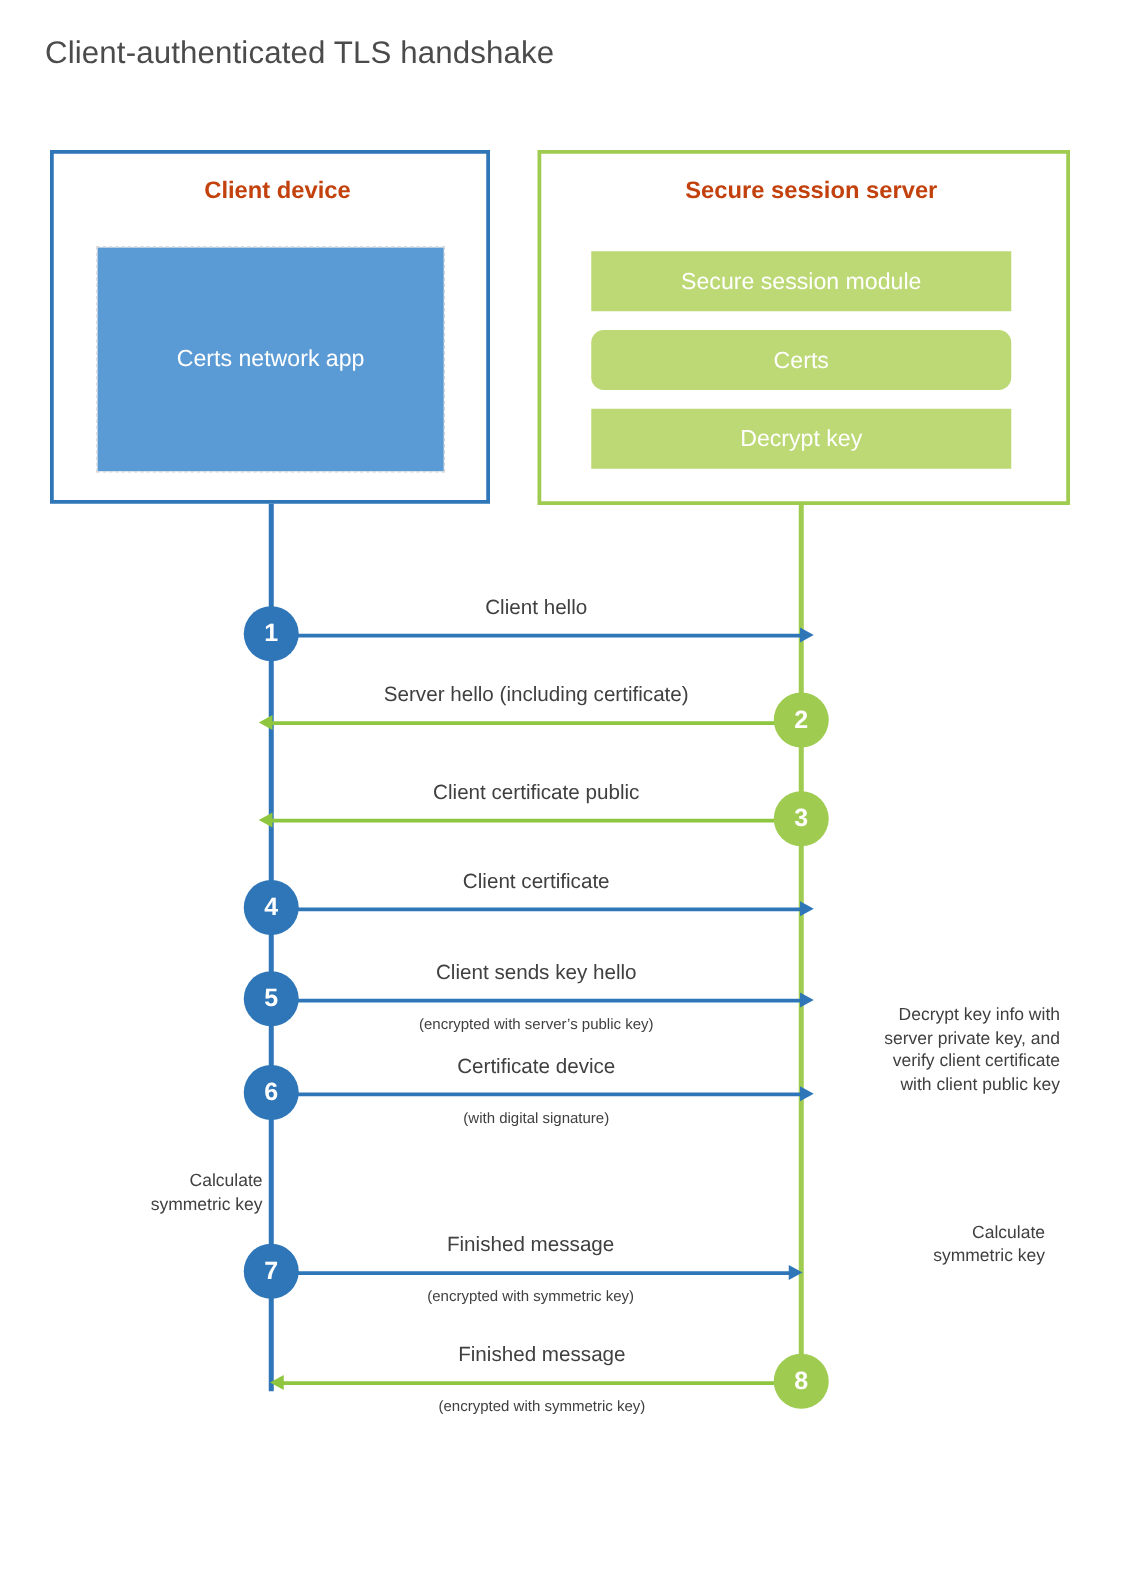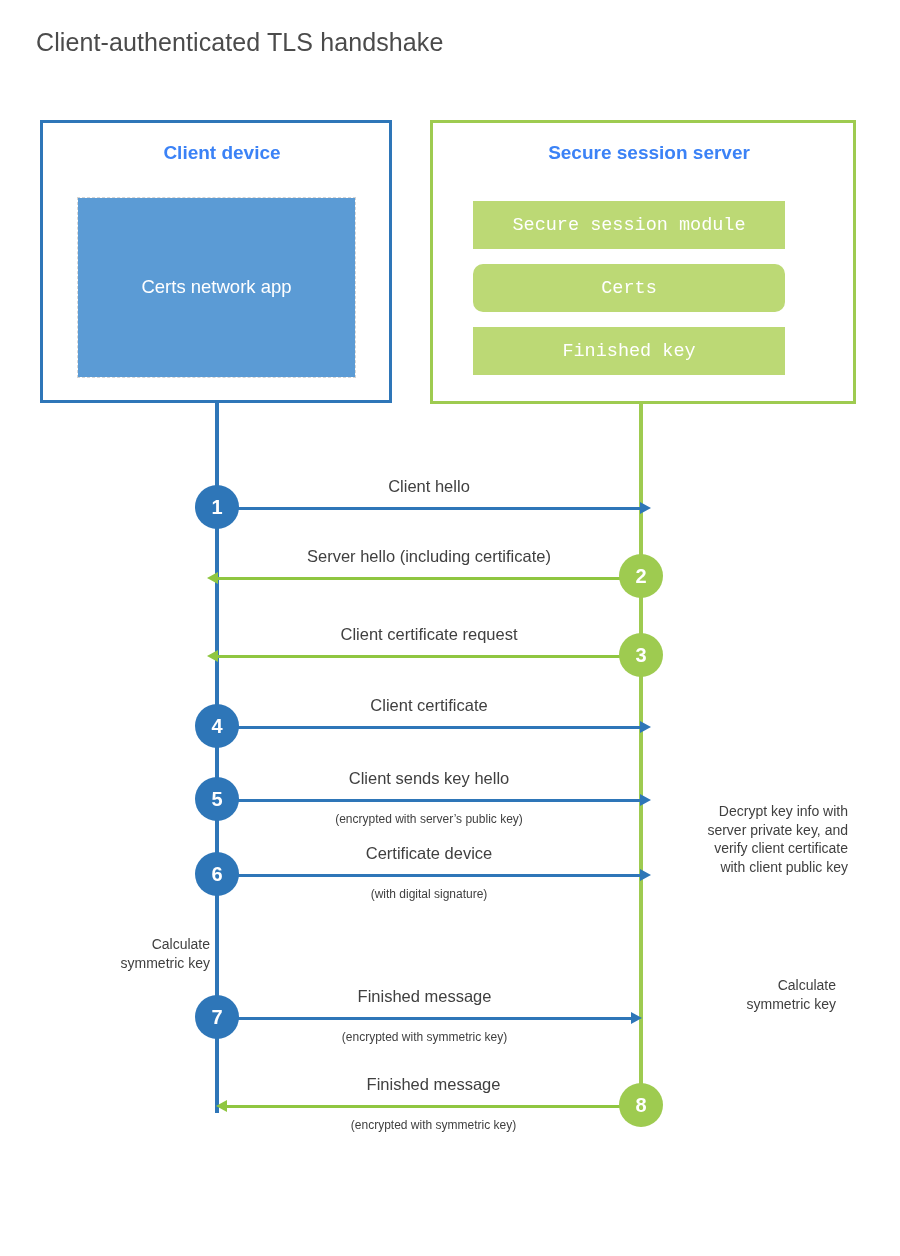--- a/index.html
+++ b/index.html
@@ -51,21 +51,21 @@
     border: 3px solid #9ecb50;
   }
   .party-title {
     position: absolute;
     left: 0;
     right: 0;
     top: 19px;
     text-align: center;
     font-size: 19px;
     font-weight: bold;
-    color: #3b82f6;
+    color: #c2410c;
     margin-left: 12px;
   }
   #client-app {
     position: absolute;
     left: 35px;
     top: 75px;
     width: 277px;
     height: 179px;
     background: #5b9bd5;
     outline: 1px dashed #d4d4d4;
@@ -73,29 +73,28 @@
     align-items: center;
     justify-content: center;
     text-align: center;
     color: #ffffff;
     font-size: 18.5px;
     line-height: 1.35;
   }
   .server-bar {
     position: absolute;
     left: 40px;
-    width: 312px;
+    width: 336px;
     height: 48px;
     background: #bcd975;
     display: flex;
     align-items: center;
     justify-content: center;
     color: #ffffff;
     font-size: 18.5px;
-    font-family: Liberation Mono, monospace;
   }
   #bar-0 { top: 78px; }
   #bar-1 { top: 141px; border-radius: 10px; }
   #bar-2 { top: 204px; }
 
   
   .lifeline {
     position: absolute;
     width: 4px;
     top: 403px;
@@ -190,21 +189,21 @@
   <div id="client-box" class="party-box">
     <div class="party-title">Client device</div>
     <div id="client-app">Certs network
 app</div>
   </div>
 
   <div id="server-box" class="party-box">
     <div class="party-title">Secure session server</div>
     <div id="bar-0" class="server-bar">Secure session module</div>
     <div id="bar-1" class="server-bar">Certs</div>
-    <div id="bar-2" class="server-bar">Finished key</div>
+    <div id="bar-2" class="server-bar">Decrypt key</div>
   </div>
 
   <div id="lifeline-client" class="lifeline"></div>
   <div id="lifeline-server" class="lifeline"></div>
 
   <div class="msg blue-msg to-server" style="left:217px; top:507px; width:424px;">
     <div class="msg-line" style="width:424px;"></div>
     <div class="msg-head"></div>
     <div class="msg-label">Client hello</div>
   </div>
@@ -213,21 +212,21 @@
   <div class="msg green-msg to-client" style="left:217px; top:577px; width:424px;">
     <div class="msg-line" style="width:424px;"></div>
     <div class="msg-head"></div>
     <div class="msg-label">Server hello (including certificate)</div>
   </div>
   <div class="step-circle step-green" style="left:619px; top:554px;">2</div>
 
   <div class="msg green-msg to-client" style="left:217px; top:655px; width:424px;">
     <div class="msg-line" style="width:424px;"></div>
     <div class="msg-head"></div>
-    <div class="msg-label">Client certificate request</div>
+    <div class="msg-label">Client certificate public</div>
   </div>
   <div class="step-circle step-green" style="left:619px; top:633px;">3</div>
 
   <div class="msg blue-msg to-server" style="left:217px; top:726px; width:424px;">
     <div class="msg-line" style="width:424px;"></div>
     <div class="msg-head"></div>
     <div class="msg-label">Client certificate</div>
   </div>
   <div class="step-circle step-blue" style="left:195px; top:704px;">4</div>
 

